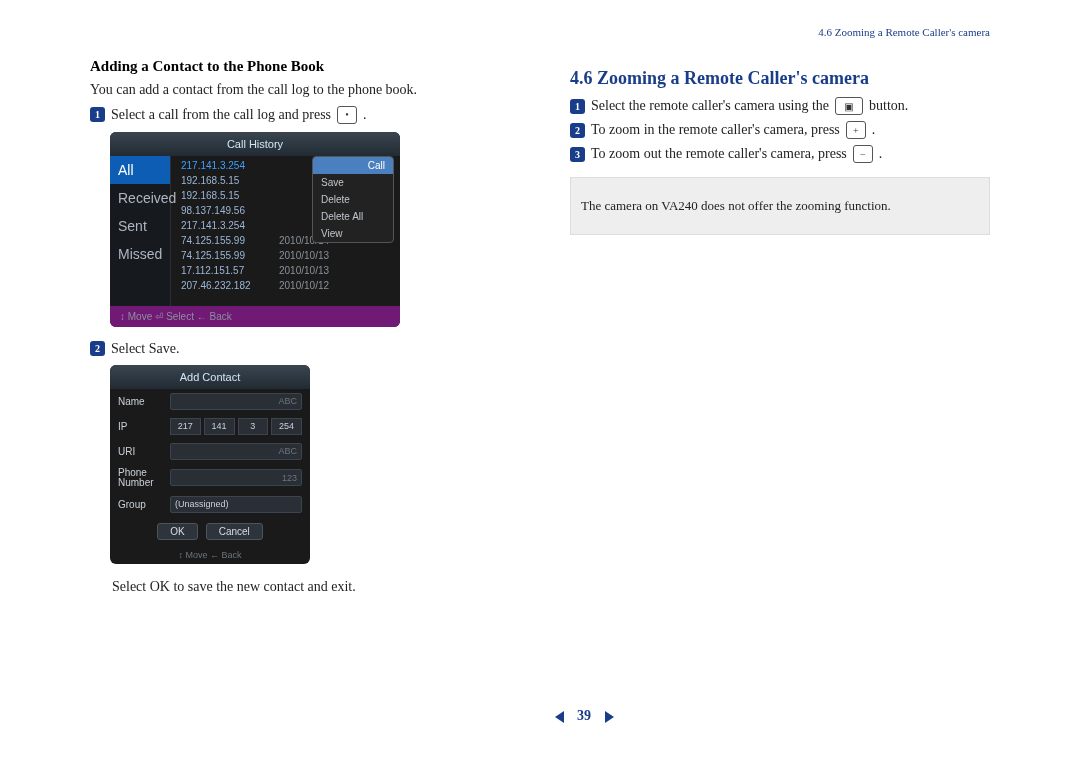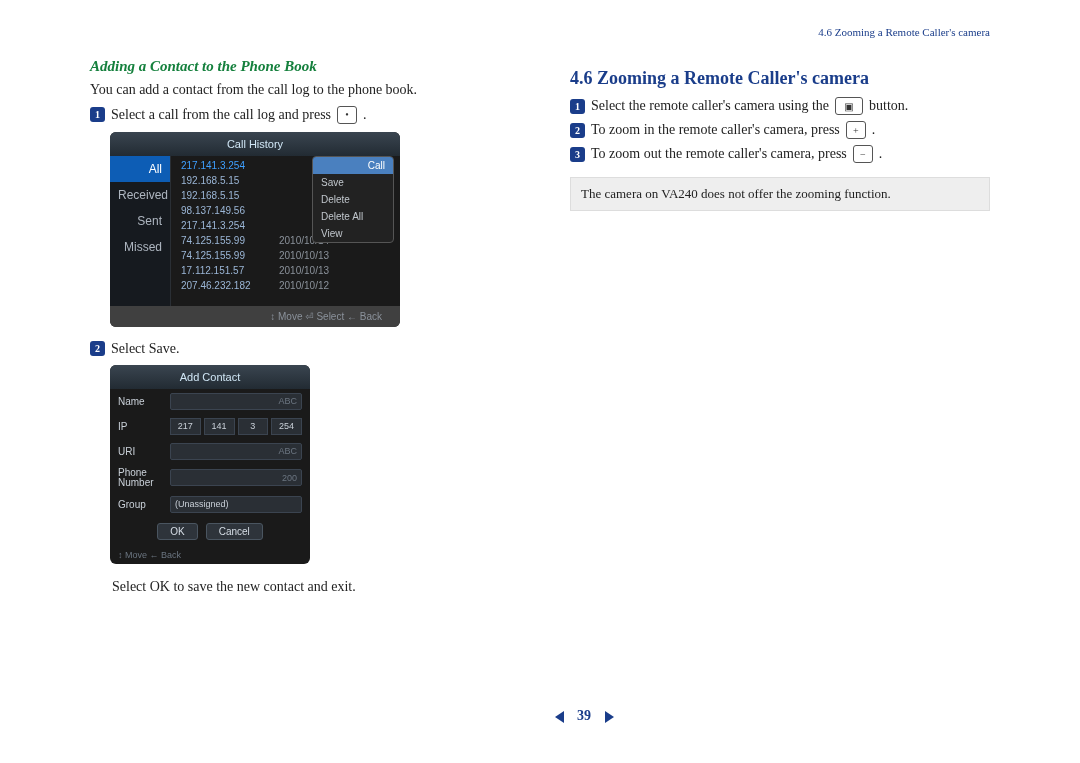--- a/index.html
+++ b/index.html
@@ -1,53 +1,53 @@
 <!DOCTYPE html>
 <html><head>
 <meta charset="utf-8">
 <style>
   html, body { margin:0; padding:0; width:1080px; height:763px; background:#fff; font-family:"Palatino Linotype","Book Antiqua",Palatino,serif; color:#222; font-size:14px; }
   .page { display:flex; padding:26px 90px 0 90px; gap:60px; }
   .col { width:420px; }
   .header-right { text-align:right; font-size:11px; color:#1a3d8a; margin-bottom:22px; }
-  .section-head-blue { color:#15803d; font-weight:bold; font-size:15px; margin:4px 0 6px 0; font-style:italic;}
+  .section-head-blue { color:#000000; font-weight:bold; font-size:15px; margin:4px 0 6px 0; }
   .section-head-main { color:#1a3d8a; font-weight:bold; font-size:18px; margin:30px 0 8px 0; }
   p { margin:4px 0; line-height:1.35; }
   .step-line { display:flex; align-items:center; gap:6px; margin:6px 0; }
   .num-badge { display:inline-flex; align-items:center; justify-content:center; width:15px; height:15px; border-radius:3px; background:#1a3d8a; color:#fff; font-size:10px; font-weight:bold; }
   .icon-box { display:inline-flex; align-items:center; justify-content:center; width:18px; height:16px; border:1px solid #555; border-radius:3px; font-size:10px; color:#333; background:#fff; }
   .icon-box-wide { width:26px; }
-  .note-box { background:#eee; border:1px solid #ddd; padding:8px 10px; margin-top:14px; font-size:13px;}
+  .note-box { background:#eee; border:1px solid #ddd; padding:20px 10px; margin-top:14px; font-size:13px;}
   
   .shot { border-radius:6px; overflow:hidden; margin:8px 0 14px 20px; font-family:Arial,Helvetica,sans-serif; font-size:10px; color:#ccc; }
   .shot1 { width:290px; background:#1a1a1a; }
   .shot1-title { text-align:center; padding:6px 0; background:linear-gradient(#3a4550,#222b33); color:#d0e6f5; font-size:11px;}
   .shot1-body { display:flex; height:150px; }
   .shot1-tabs { width:60px; background:#161a1f; border-right:1px solid #2a2f35;}
-  .shot1-tab { padding:6px 8px; font-size:12px; color:#aeb6c0;text-align:right; }
+  .shot1-tab { padding:6px 8px; font-size:14px; color:#aeb6c0; }
   .shot1-tab.active { background:#0d5db5; color:#fff; }
   .shot1-list { flex:1; position:relative; padding:2px 0; }
   .shot1-row { display:flex; gap:8px; padding:2px 10px; color:#a7b0ba;}
   .shot1-row .ip { width:90px; color:#9bb6d6; }
   .shot1-row .dt { color:#8a919a; }
   .shot1-row.sel .ip { color:#3fa0ff; }
   .shot1-menu { position:absolute; top:0; right:6px; width:80px; background:#222; border:1px solid #555; border-radius:4px;}
   .shot1-menu div { padding:3px 8px; color:#c0c6cc; font-size:10px;}
   .shot1-menu .mhdr { background:#4a80bf; color:#fff; text-align:right; border-radius:3px 3px 0 0;}
-  .shot1-foot { text-align:right; padding:5px 18px; color:#8a919a; background:#404040;}
+  .shot1-foot { padding:5px 10px; color:#8a919a; background:#701a75;}
   .shot2 { width:200px; background:#1a1a1a; }
   .shot2-title { text-align:center; padding:6px 0; background:linear-gradient(#3a4550,#222b33); color:#d0e6f5; font-size:11px;}
   .shot2-row { display:flex; align-items:center; gap:6px; padding:4px 8px; }
   .shot2-row .lbl { width:46px; color:#c9d0d8; font-size:10px;}
   .shot2-field { flex:1; height:15px; background:#2a2f35; border:1px solid #3b4450; border-radius:2px; display:flex; align-items:center; justify-content:flex-end; padding:0 4px; font-size:9px; color:#6b7580;}
   .shot2-seg { flex:1; display:flex; gap:3px;}
   .shot2-seg span{ flex:1; height:15px; background:#2a2f35; border:1px solid #3b4450; border-radius:0; display:flex; align-items:center; justify-content:center; font-size:9px; color:#c9d0d8;}
   .shot2-btns { display:flex; gap:8px; justify-content:center; padding:6px 0;}
   .shot2-btn { padding:2px 12px; background:#2e343b; border:1px solid #4a5560; border-radius:3px; color:#d6dde5; font-size:10px;}
-  .shot2-foot { text-align:left; padding:4px 8px; color:#6b7580; font-size:9px;}
+  .shot2-foot { text-align:center; padding:4px 8px; color:#6b7580; font-size:9px;}
   .pager { position:absolute; bottom:39px; left:0; width:1080px; text-align:center; color:#1a3d8a; font-weight:bold; font-size:14px;margin-left:44px;}
   .pager .tri { display:inline-block; width:0; height:0; border-top:6px solid transparent; border-bottom:6px solid transparent; margin:0 10px; vertical-align:middle;}
   .pager .tri.l { border-right:9px solid #1a3d8a;}
   .pager .tri.r { border-left:9px solid #1a3d8a;}
 </style>
 </head>
 <body>
 
 <div class="page">
 
@@ -140,21 +140,21 @@
             <span>3</span>
             <span>254</span>
         </div>
       </div>
       <div class="shot2-row">
           <span class="lbl">URI</span>
           <span class="shot2-field">ABC</span>
         </div>
       <div class="shot2-row">
           <span class="lbl" style="line-height:1">Phone Number</span>
-          <span class="shot2-field">200</span>
+          <span class="shot2-field">123</span>
         </div>
       <div class="shot2-row">
           <span class="lbl">Group</span>
           <span class="shot2-field" style="justify-content:flex-start;color:#c9d0d8">(Unassigned)</span>
         </div>
       <div class="shot2-btns">
         <div class="shot2-btn">OK</div>
         <div class="shot2-btn">Cancel</div>
       </div>
       <div class="shot2-foot">↕ Move   ← Back</div>

